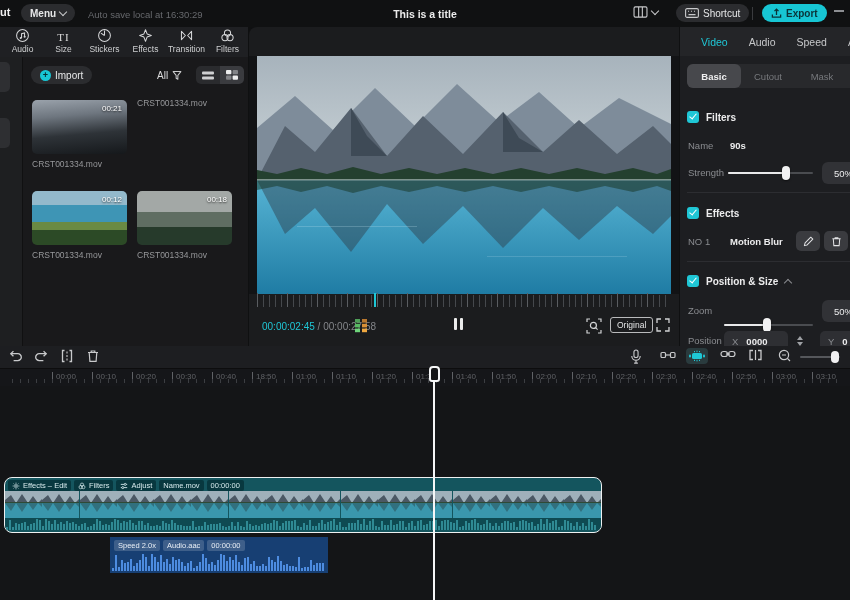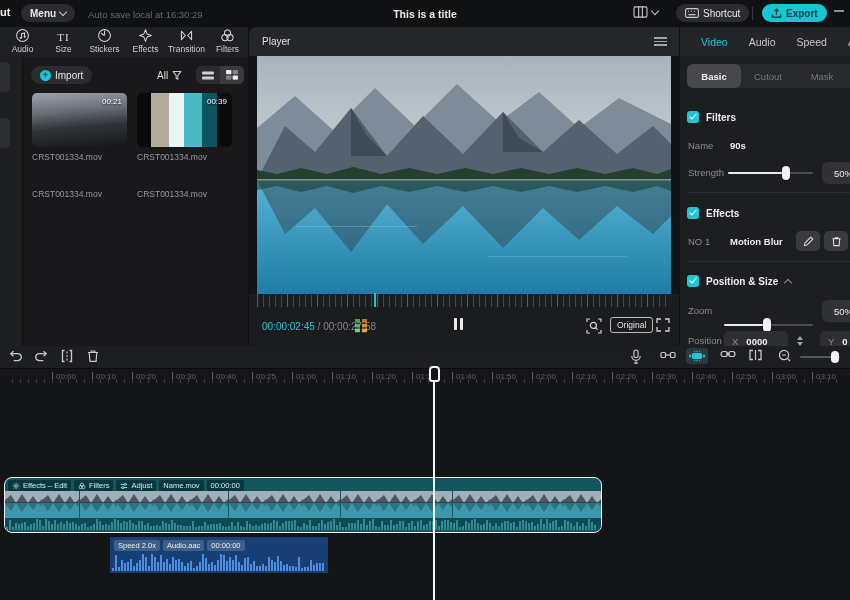--- a/index.html
+++ b/index.html
@@ -43,21 +43,21 @@
   #import-btn{left:31px;top:9px;}
   .imp-dot{width:11px;height:11px;border-radius:50%;background:#17c6d4;color:#072d31;font-size:9px;
            font-weight:bold;display:flex;align-items:center;justify-content:center;line-height:0;}
   #filter-all{left:157px;top:12px;gap:3px;color:#dcdcdd;font-size:10px;}
   #view-toggles{left:196px;top:9px;display:flex;}
   .vt{width:24px;height:18px;background:#2a2b2e;display:flex;align-items:center;justify-content:center;}
   .vt:first-child{border-radius:5px 0 0 5px;}
   .vt.active{background:#3a3b3f;border-radius:0 5px 5px 0;}
   #media-grid{left:32px;top:36px;width:205px;}
   .mclip{position:absolute;width:95px;cursor:default;}
-  .mthumb{width:95px;height:54px;border-radius:5px;position:relative;overflow:hidden;}
+  .mthumb{width:95px;height:54px;border-radius:5px;position:relative;overflow:hidden;margin-top:7px;}
   .mdur{position:absolute;right:5px;top:4px;font-size:8px;color:#fff;text-shadow:0 1px 2px rgba(0,0,0,.8);}
   .mname{margin-top:5px;font-size:8.5px;color:#97989b;white-space:nowrap;overflow:hidden;}
   .th0{background:linear-gradient(175deg,#9aa2ab 0%,#6e767f 30%,#2e3338 62%,#15181b 100%);}
   .th1{background:linear-gradient(90deg,#0a0a0a 0%,#0a0a0a 15%,#b3ac9e 15%,#b3ac9e 34%,#e9f3f0 34%,#e9f3f0 50%,#49b9c6 50%,#49b9c6 68%,#0b5660 68%,#0b5660 84%,#0a0a0a 84%);}
   .th2{background:linear-gradient(180deg,#93b9cb 0%,#93b9cb 26%,#3e95b5 26%,#3e95b5 58%,#6a8a43 58%,#6a8a43 72%,#2c4a26 72%);}
   .th3{background:linear-gradient(180deg,#a3a8a6 0%,#a3a8a6 38%,#5f6d62 38%,#5f6d62 66%,#263a2b 66%);}
 
   
   #player-panel{left:249px;top:27px;width:430px;height:319px;background:#1b1c1e;border-radius:8px 0 0 0;}
   #player-header{left:0;top:0;width:430px;height:29px;background:#252629;border-radius:8px 0 0 0;}
@@ -298,43 +298,38 @@
       </div>
     </div>
     <div id="media-grid" class="ab">
         <div class="mclip" style="left: 0px; top: 0px;">
           <div class="mthumb th0">
             <span class="mdur">00:21</span>
           </div>
           <div class="mname">CRST001334.mov</div>
         </div>
         <div class="mclip" style="left: 105px; top: 0px;">
-          <div class="mthumb th1">
-            <span class="mdur">00:39</span>
+          <div class="mname">CRST001334.mov</div>
+        </div>
+        <div class="mclip" style="left: 0px; top: 91px;">
+          <div class="mthumb th2">
+            <span class="mdur">00:12</span>
           </div>
           <div class="mname">CRST001334.mov</div>
         </div>
-        <div class="mclip" style="left: 0px; top: 91px;">
-          <div class="mname">CRST001334.mov</div>
-        </div>
         <div class="mclip" style="left: 105px; top: 91px;">
+          <div class="mthumb th3">
+            <span class="mdur">00:18</span>
+          </div>
           <div class="mname">CRST001334.mov</div>
         </div>
       </div>
   </div>
 
   <div id="player-panel" class="ab">
-    <div id="player-header" class="ab">
-      <span id="player-title" class="ab">Player</span>
-      <div id="player-menu" class="ab">
-          <i></i>
-          <i></i>
-          <i></i>
-        </div>
-    </div>
     <div id="video-area" class="ab">
       <svg width="414" height="238" viewBox="0 0 414 238" preserveAspectRatio="none">
         <defs>
           <linearGradient id="sky" x1="0" y1="0" x2="0" y2="1">
             <stop offset="0" stop-color="#a7b3bc"></stop>
               <stop offset="1" stop-color="#ccd5d9"></stop>
           </linearGradient>
           <linearGradient id="water" x1="0" y1="0" x2="0" y2="1">
             <stop offset="0" stop-color="#57b4d4"></stop>
               <stop offset="1" stop-color="#1f7ca4"></stop>
@@ -539,21 +534,21 @@
       <div id="tl-zoomslider" class="ab"></div>
       <div id="tl-zoomknob" class="ab"></div>
     </div>
 
     <div id="ruler" class="ab">
         <span class="rlab" style="left: 52px;">00:00</span>
         <span class="rlab" style="left: 92px;">00:10</span>
         <span class="rlab" style="left: 132px;">00:20</span>
         <span class="rlab" style="left: 172px;">00:30</span>
         <span class="rlab" style="left: 212px;">00:40</span>
-        <span class="rlab" style="left: 252px;">00:25</span>
+        <span class="rlab" style="left: 252px;">18:50</span>
         <span class="rlab" style="left: 292px;">01:00</span>
         <span class="rlab" style="left: 332px;">01:10</span>
         <span class="rlab" style="left: 372px;">01:20</span>
         <span class="rlab" style="left: 412px;">01:30</span>
         <span class="rlab" style="left: 452px;">01:40</span>
         <span class="rlab" style="left: 492px;">01:50</span>
         <span class="rlab" style="left: 532px;">02:00</span>
         <span class="rlab" style="left: 572px;">02:10</span>
         <span class="rlab" style="left: 612px;">02:20</span>
         <span class="rlab" style="left: 652px;">02:30</span>

